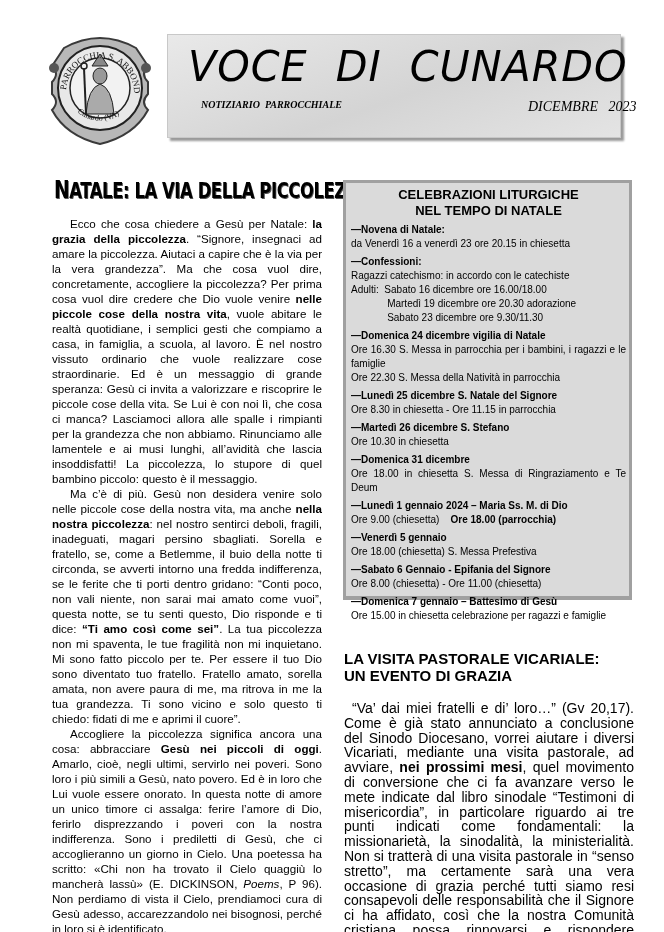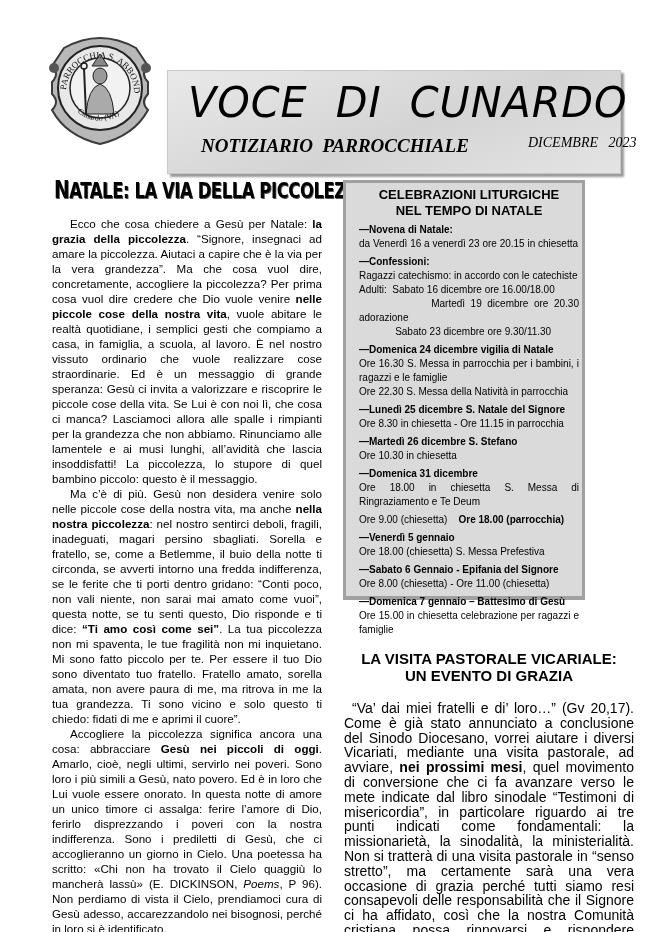--- a/index.html
+++ b/index.html
@@ -2,46 +2,46 @@
 <html><head>
 <meta charset="utf-8">
 <style>
   html, body { margin: 0; padding: 0; background: #ffffff; }
   body { width: 664px; height: 932px; position: relative; overflow: hidden; font-family: "Liberation Sans", sans-serif; color: #000; }
 
   
   .logo { position: absolute; left: 44px; top: 26px; width: 112px; height: 120px; }
   .mast { position: absolute; left: 167px; top: 34px; width: 452px; height: 102px;
     background: linear-gradient(160deg, #e9e9e9 0%, #d4d4d4 55%, #e4e4e4 100%);
-    border: 1px solid #c8c8c8; box-shadow: 3px 3px 2px #9a9a9a; margin-top: 36px; }
+    border: 1px solid #c8c8c8; box-shadow: 3px 3px 2px #9a9a9a; }
   .mast-title { position: absolute; left: 20px; top: 6px; width: 420px; font-family: "DejaVu Sans", sans-serif; font-style: italic; font-size: 43px; letter-spacing: 1px; white-space: pre; transform: scaleX(0.96); transform-origin: left; }
-  .mast-sub { position: absolute; left: 33px; top: 64px; font-family: "Liberation Serif", serif; font-weight: bold; font-style: italic; font-size: 19px; white-space: pre; }
+  .mast-sub { position: absolute; left: 33px; top: 64px; font-family: "Liberation Serif", serif; font-weight: bold; font-style: italic; font-size: 10px; white-space: pre; }
   .mast-date { position: absolute; left: 193px; top: 64px; font-family: "Liberation Serif", serif; font-weight: normal; font-style: italic; font-size: 14px; white-space: pre; left: 360px; }
 
   
   .left { position: absolute; left: 52px; top: 176px; width: 270px; }
   .h-left { font-family: "DejaVu Sans", sans-serif; font-weight: bold; font-size: 21px; letter-spacing: -0.5px; transform: scaleX(0.78); transform-origin: left; white-space: nowrap; margin: 0 0 0 2px; height: 28px; text-shadow: 1px 1px 0 #555; }
   .h-left .cap { font-size: 24px; }
   .body-text { font-size: 11.6px; line-height: 15px; text-align: justify; margin-top: 12px; }
   .body-text p { margin: 0; text-indent: 18px; }
   .body-text b { font-weight: bold; }
 
   
-  .box { position: absolute; left: 343px; top: 180px; width: 242px; height: 420px; background: #dadada;
-    border-top: 3px solid #a0a0a0; border-left: 3px solid #a0a0a0; border-right: 3px solid #a0a0a0; border-bottom: 4px solid #a0a0a0; box-sizing: border-box; padding: 4px 3px 0 13px; }
+  .box { position: absolute; left: 343px; top: 180px; width: 289px; height: 420px; background: #dadada;
+    border-top: 3px solid #a0a0a0; border-left: 3px solid #a0a0a0; border-right: 3px solid #a0a0a0; border-bottom: 4px solid #a0a0a0; box-sizing: border-box; padding: 4px 3px 0 5px; }
   .box-title { text-align: center; font-weight: bold; font-size: 13px; line-height: 16px; margin-bottom: 4px; }
   .ev { margin-bottom: 4px; font-size: 10px; line-height: 14px; }
   .ev-h { font-weight: bold; }
   .ev-l { white-space: pre-wrap; }
   .ev-l.j { text-align: justify; }
   .u { font-weight: bold; }
 
   
   .right-art { position: absolute; left: 344px; top: 650px; width: 290px; }
-  .h-right { text-align: center; font-weight: bold; font-size: 15px; line-height: 17px; }
+  .h-right { font-weight: bold; font-size: 15px; line-height: 17px; }
   .r-body { font-size: 14px; line-height: 14.8px; text-align: justify; margin-top: 17px; }
   .r-body p { margin: 0; text-indent: 8px; }
 </style>
 </head>
 <body>
 
 <div class="logo">
   <svg width="112" height="120" viewBox="0 0 112 120">
     <path d="M20 22 Q56 2 92 22 L104 40 Q96 48 104 56 L104 68 Q96 76 104 84 Q90 110 56 118 Q22 110 8 84 Q16 76 8 68 L8 56 Q16 48 8 40 Z" fill="#b8b8b8" stroke="#3a3a3a" stroke-width="2"></path>
     <circle cx="10" cy="42" r="5" fill="#555"></circle>
@@ -108,20 +108,21 @@
       </div>
       <div class="ev">
         <div class="ev-h">—Martedì 26 dicembre S. Stefano</div>
         <div class="ev-l j">Ore 10.30 in chiesetta</div>
       </div>
       <div class="ev">
         <div class="ev-h">—Domenica  31 dicembre</div>
         <div class="ev-l j">Ore 18.00 in chiesetta S. Messa di Ringraziamento e Te Deum</div>
       </div>
       <div class="ev">
+        <div class="ev-h">—Lunedì  1 gennaio 2024 – Maria Ss. M. di Dio</div>
         <div class="ev-l j">Ore 9.00 (chiesetta)<span class="u">    Ore 18.00 (parrocchia)</span></div>
       </div>
       <div class="ev">
         <div class="ev-h">—Venerdì  5 gennaio</div>
         <div class="ev-l j">Ore 18.00 (chiesetta) S. Messa Prefestiva</div>
       </div>
       <div class="ev">
         <div class="ev-h">—Sabato  6 Gennaio -  Epifania del Signore</div>
         <div class="ev-l j">Ore 8.00 (chiesetta) - Ore 11.00 (chiesetta)</div>
       </div>

